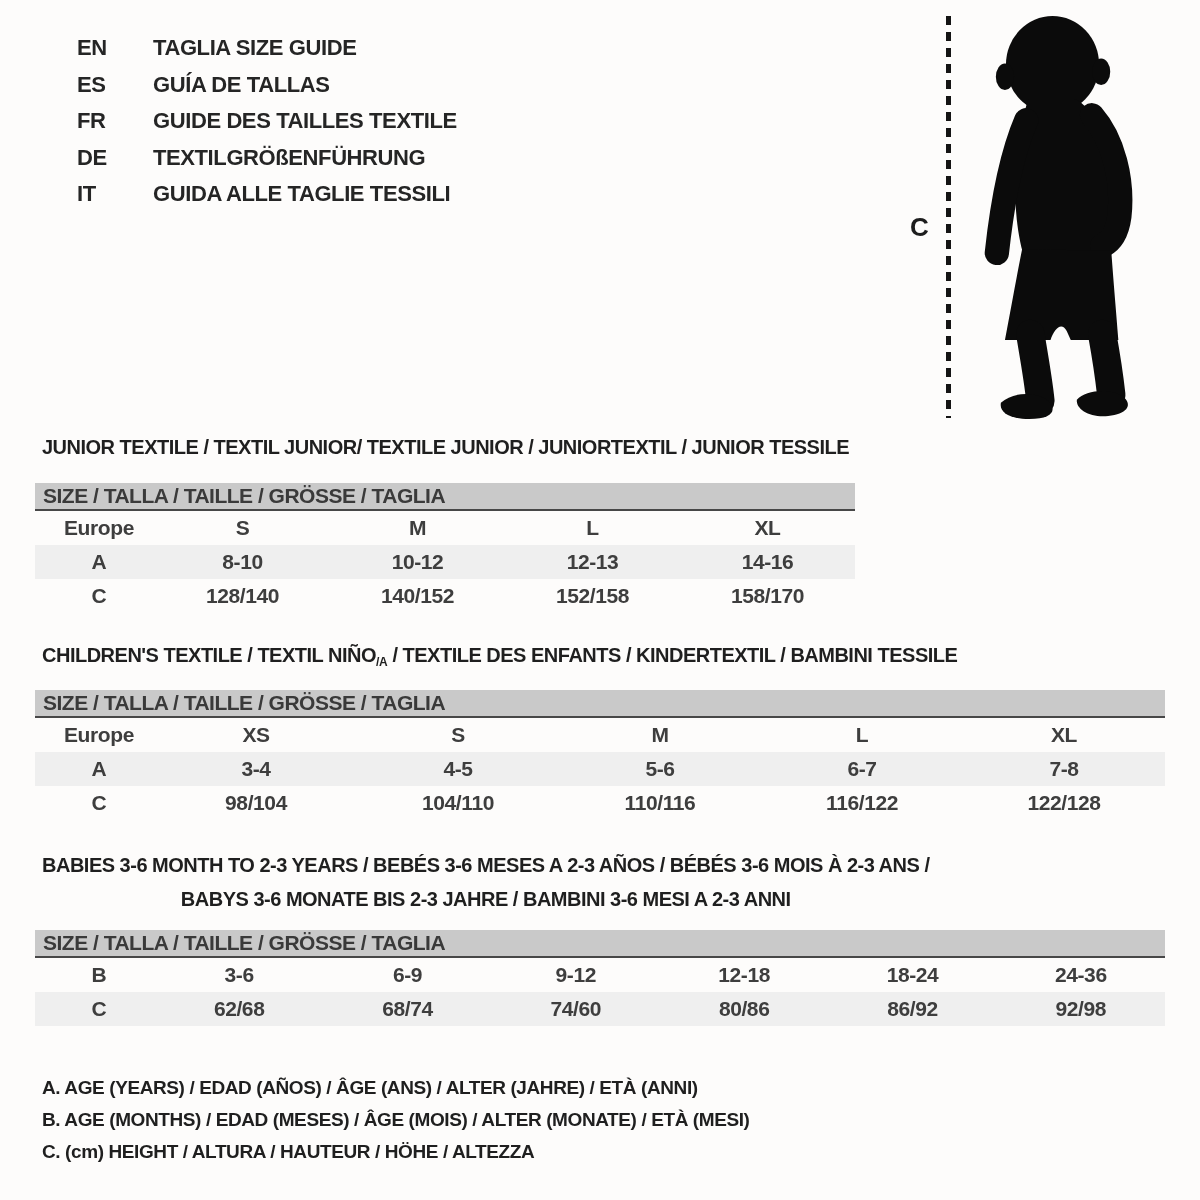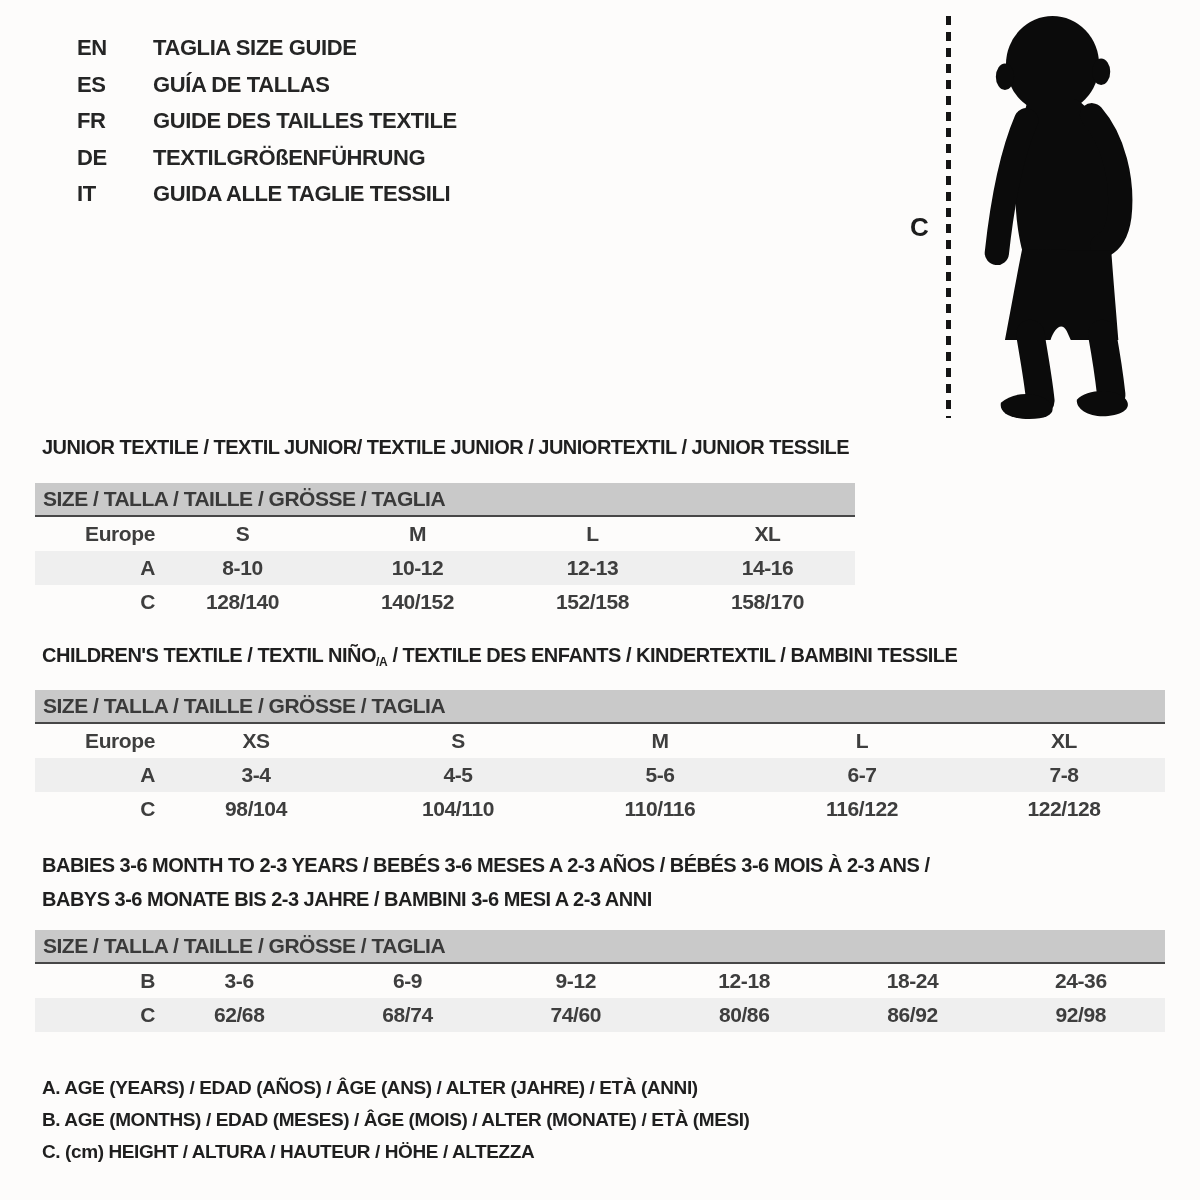--- a/index.html
+++ b/index.html
@@ -29,27 +29,27 @@
   .baby-svg { position:absolute; left:62px; top:4px; }
 
   
   .sec-title { position:absolute; left:42px; font-size:20px; letter-spacing:-0.5px; color:#1f1f1f; white-space:nowrap; }
   .sec-title sub.small { font-size:12px; vertical-align:-4px; letter-spacing:-0.3px; }
   .babies-title { line-height:34px; }
 
   
   .size-table { position:absolute; left:35px; }
   .size-bar {
-    height:34px; background:#c9c9c9; border-bottom:2px solid #474747;
+    height:28px; background:#c9c9c9; border-bottom:2px solid #474747;
     display:flex; align-items:center; padding-left:8px;
     font-size:21px; letter-spacing:-0.5px; color:#3a3a3a;
   }
   .trow { display:grid; align-items:center; height:34px; font-size:21px; letter-spacing:-0.4px; color:#3e3e3e; }
   .trow.shaded { background:#efefef; }
-  .trow .lbl { padding-left:8px; text-align:right; }
+  .trow .lbl { padding-left:8px; text-align:center; }
   .trow .cell { text-align:center; }
   .cols-j { grid-template-columns:120px repeat(4,1fr); }
   .cols-c { grid-template-columns:120px repeat(5,1fr); }
   .cols-b { grid-template-columns:120px repeat(6,1fr); }
   .w-junior { width:820px; }
   .w-full  { width:1130px; }
 
   
   .legend { position:absolute; left:42px; top:1072px; font-size:19px; letter-spacing:-0.4px; line-height:32px; color:#1f1f1f; }
 </style>
@@ -154,21 +154,21 @@
     <div class="trow cols-c">
       <span class="lbl">C</span>
       <span class="cell">98/104</span>
       <span class="cell">104/110</span>
       <span class="cell">110/116</span>
       <span class="cell">116/122</span>
       <span class="cell">122/128</span>
     </div>
   </div>
 
-  <div class="sec-title babies-title" style="top:848px;">
+  <div class="sec-title babies-title" style="top:848px;text-align:center;">
     <div>BABIES 3-6 MONTH TO 2-3 YEARS / BEBÉS 3-6 MESES A 2-3 AÑOS / BÉBÉS 3-6 MOIS À 2-3 ANS /</div>
     <div>BABYS 3-6 MONATE BIS 2-3 JAHRE / BAMBINI 3-6 MESI A 2-3 ANNI</div>
   </div>
   <div class="size-table w-full" style="top:930px;">
     <div class="size-bar">SIZE / TALLA / TAILLE / GRÖSSE / TAGLIA</div>
     <div class="trow cols-b">
       <span class="lbl">B</span>
       <span class="cell">3-6</span>
       <span class="cell">6-9</span>
       <span class="cell">9-12</span>

